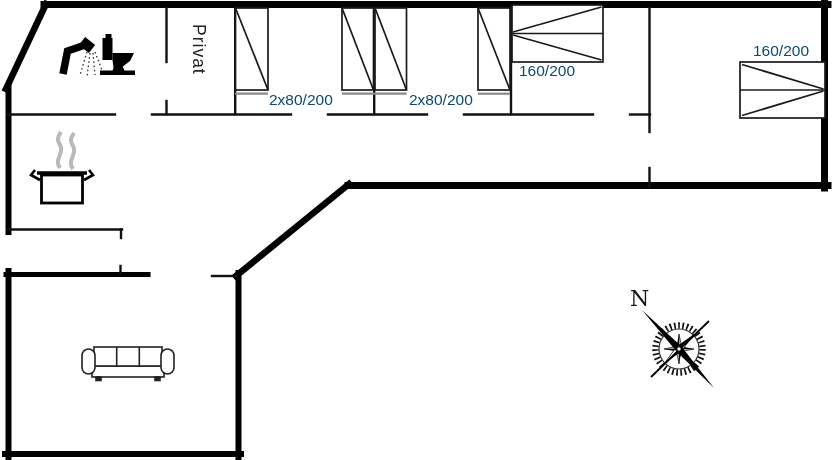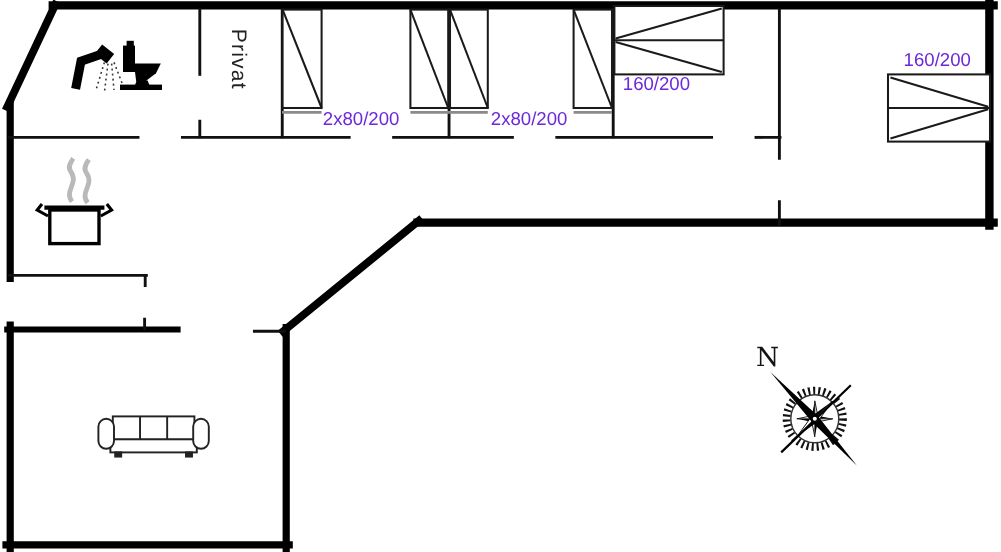--- a/index.html
+++ b/index.html
@@ -1,19 +1,19 @@
 <!DOCTYPE html>
 <html><head>
 <meta charset="utf-8">
 <style>
   html,body{margin:0;padding:0;background:#fff;}
   .plan{position:relative;width:834px;height:460px;background:#fff;overflow:hidden;
         font-family:"Liberation Sans",sans-serif;}
   .plan svg{position:absolute;left:0;top:0;}
-  .lbl{position:absolute;color:#6d28d9;font-size:15.5px;white-space:nowrap;
+  .lbl{position:absolute;color:#0c4a6e;font-size:15.5px;white-space:nowrap;
        font-family:"Liberation Sans",sans-serif;}
   .lbl-privat{left:188px;top:24px;writing-mode:vertical-rl;font-size:17.5px;
        color:#222;letter-spacing:1px;}
   .lbl-bed-a{left:269px;top:91px;}
   .lbl-bed-b{left:409px;top:91px;}
   .lbl-bed-c{left:519px;top:62px;}
   .lbl-bed-d{left:753px;top:42px;}
   .lbl-north{left:630px;top:286px;font-family:"DejaVu Serif","Liberation Serif",serif;
        font-size:22px;color:#141414;}
 </style>

